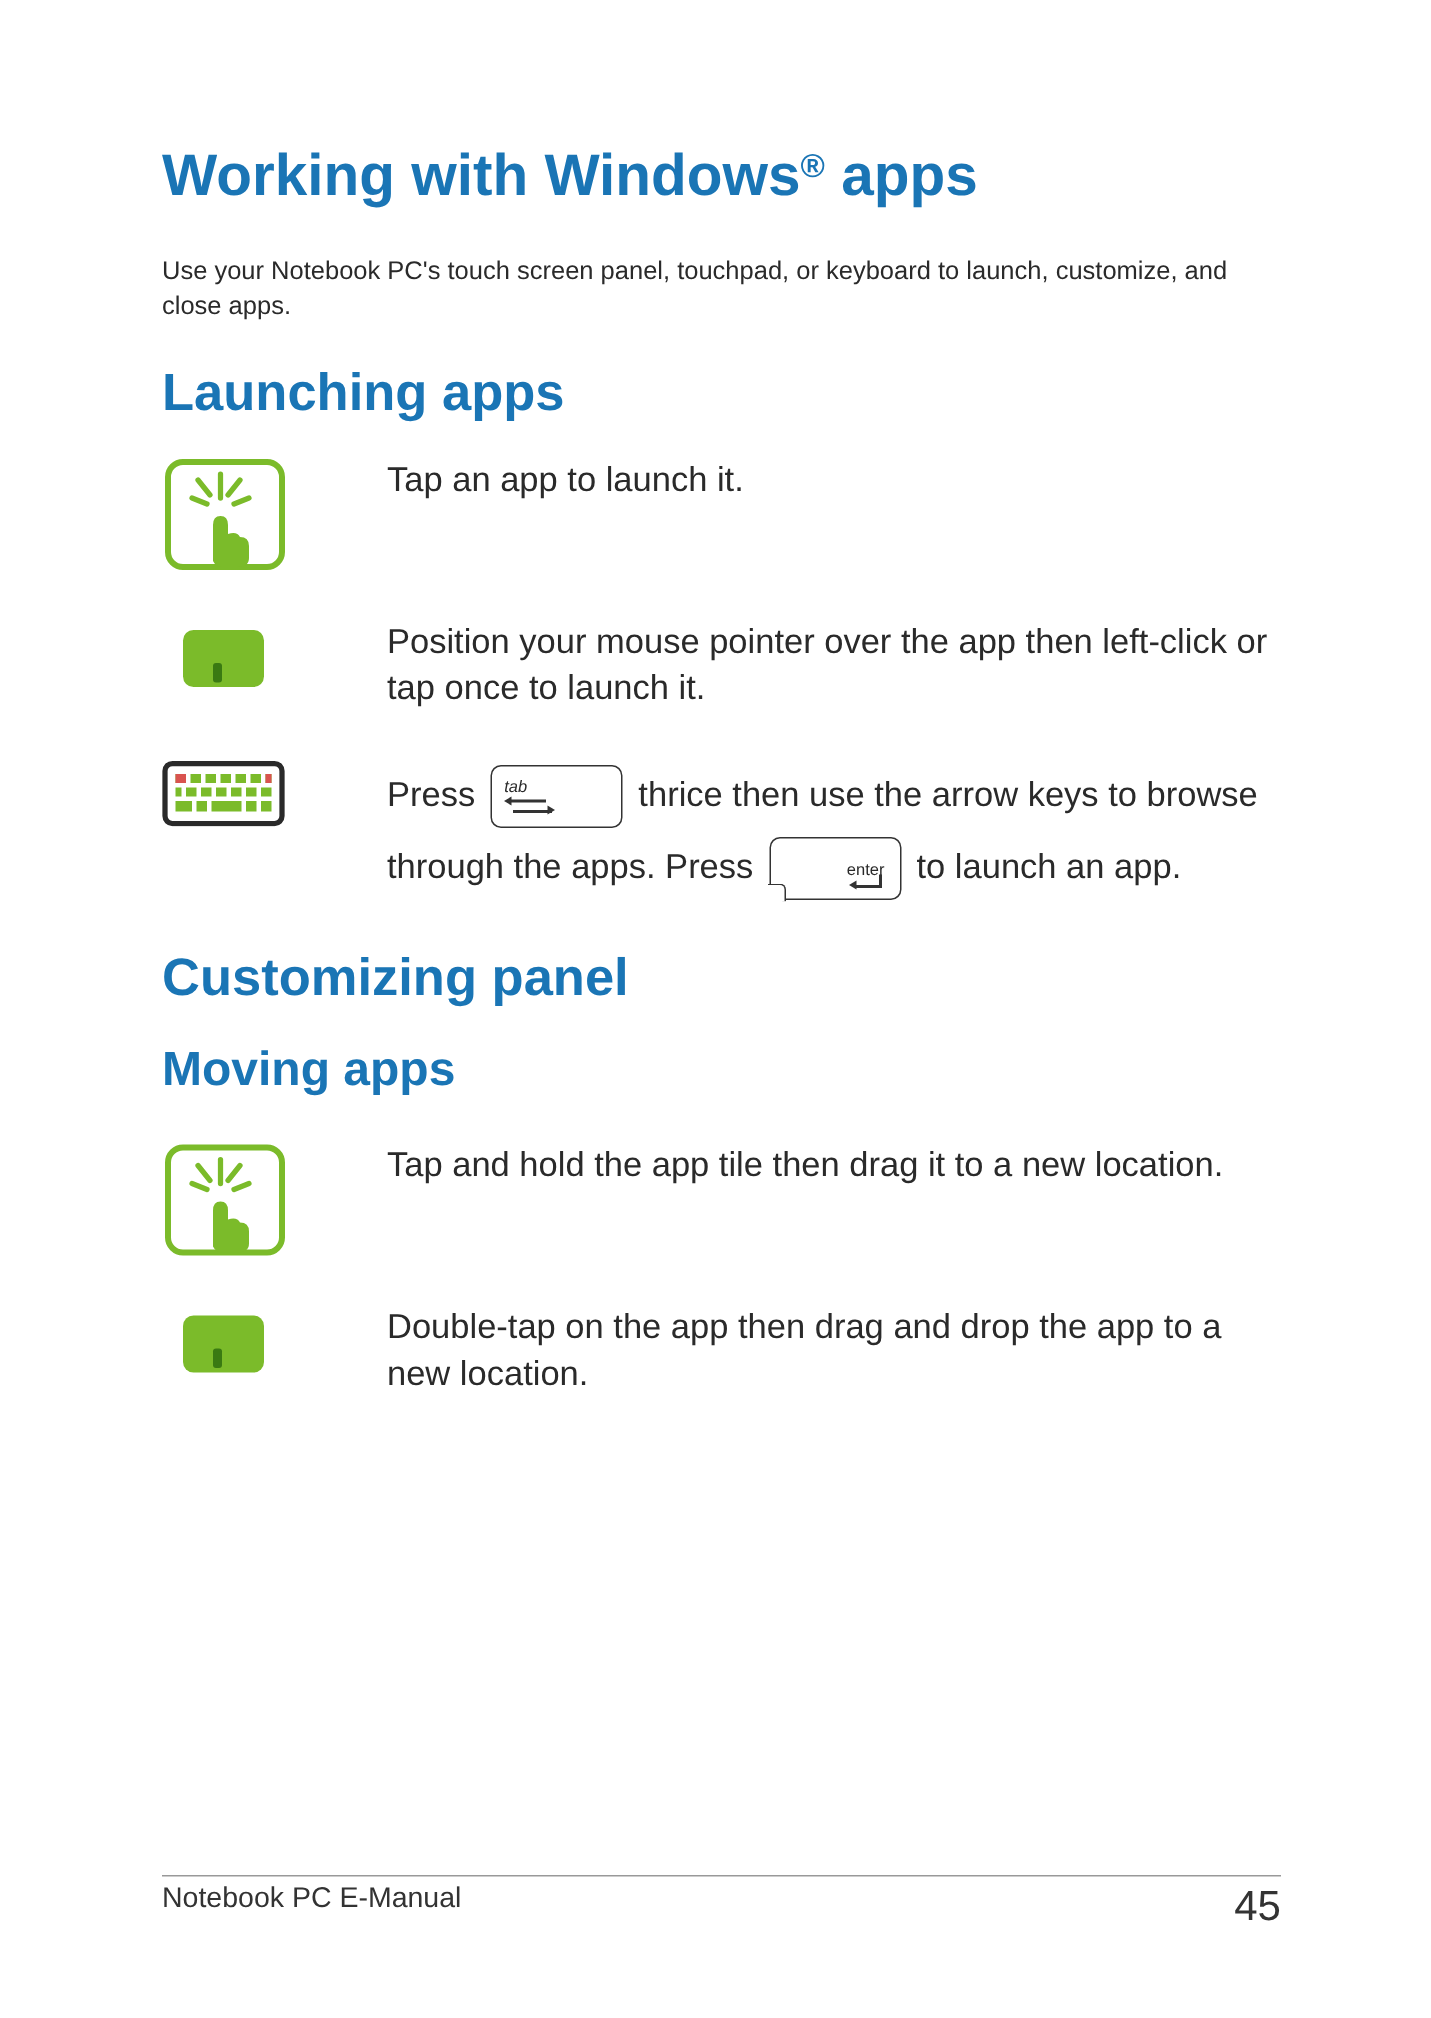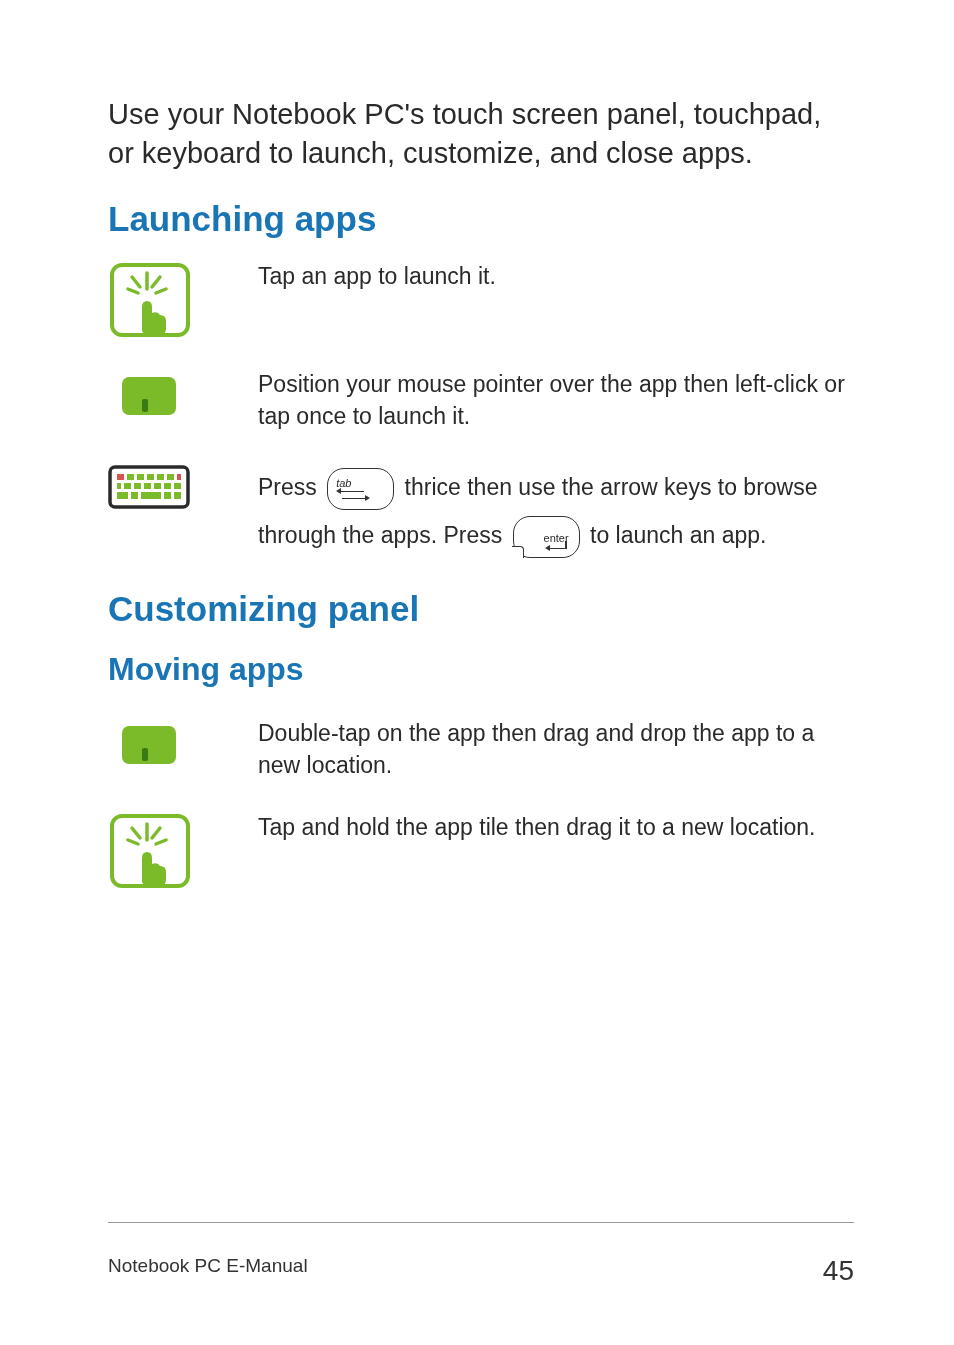--- a/index.html
+++ b/index.html
@@ -20,21 +20,21 @@
       line-height: 1.2;
       margin-bottom: 28px;
     }
     h1.main-title .reg {
       font-size: 22px;
       vertical-align: super;
       position: relative;
       top: 2px;
     }
     p.body {
-      font-size: 29px;
+      font-size: 17px;
       line-height: 1.35;
       color: #2a2a2a;
       margin-bottom: 26px;
     }
     h2.section {
       color: #1a75b5;
       font-weight: 700;
       font-size: 35px;
       margin-top: 10px;
       margin-bottom: 22px;
@@ -61,22 +61,22 @@
       flex: 1;
       font-size: 23px;
       line-height: 1.38;
       color: #2a2a2a;
     }
     .keyboard-row .text-cell { line-height: 2.1; }
     .inline-key {
       display: inline-block;
       vertical-align: middle;
       border: 1.5px solid #333;
-      border-radius: 17px;
-      width: 67px;
+      border-radius: 7px;
+      width: 88px;
       height: 42px;
       position: relative;
       margin: 0 4px;
     }
     .inline-key.tab .lbl { font-style: italic; position:absolute; top:3px; left:8px; font-size:11px; }
     .inline-key.tab::before {
       content:""; position:absolute; left:10px; top:22px; width:26px; height:1.5px; background:#333;
     }
     .inline-key.tab::after {
       content:""; position:absolute; left:8px; top:19.5px; width:0; height:0;
@@ -104,37 +104,40 @@
       border-top-right-radius:4px;
     }
     .customizing-block { margin-top: 30px; }
     .moving-block { margin-top: 16px; }
     .footer {
       position: absolute;
       left: 108px;
       right: 100px;
       bottom: 58px;
       border-top: 1px solid #999;
-      padding-top: 32px;
+      padding-top: 4px;
       display: flex;
       justify-content: space-between;
       font-size: 19px;
       color: #333;
     }
     .footer .page-no { font-size: 28px; }
     
     .touch-icon { width:84px; height:78px; }
     .touchpad-icon { width:58px; height:42px; }
     .keyboard-icon { width:82px; height:44px; }
   </style>
 </head>
 <body>
 
 <div class="page">
 
+  <h1 class="main-title">
+    <span>Working with Windows</span><span class="reg">®</span><span> apps</span>
+  </h1>
 
   <p class="body">Use your Notebook PC's touch screen panel, touchpad, or keyboard to launch, customize, and close apps.</p>
 
   <h2 class="section">Launching apps</h2>
 
   <div class="item-row">
     <div class="icon-cell">
       <svg class="touch-icon" viewBox="0 0 84 78">
         <rect x="4" y="4" width="76" height="70" rx="10" fill="none" stroke="#7bbb2a" stroke-width="4"></rect>
         <g stroke="#7bbb2a" stroke-width="3.5" fill="none" stroke-linecap="round" stroke-linejoin="round">
@@ -196,46 +199,46 @@
     </div>
   </div>
 
   <div class="customizing-block">
     <h2 class="section">Customizing panel</h2>
 
     <h3 class="subsection">Moving apps</h3>
 
     <div class="moving-block">
 
-      <div class="item-row" style="margin-top:18px;">
-        <div class="icon-cell" style="padding-left:12px; padding-top:6px;">
-          <svg class="touchpad-icon" viewBox="0 0 58 42">
-            <rect x="2" y="2" width="54" height="38" rx="7" fill="#7bbb2a"></rect>
-            <rect x="22" y="24" width="6" height="13" rx="2" fill="#3a7a12"></rect>
-          </svg>
-        </div>
-        <div class="text-cell">Double-tap on the app then drag and drop the app to a new location.</div>
-      </div>
-
       <div class="item-row">
         <div class="icon-cell">
           <svg class="touch-icon" viewBox="0 0 84 78">
             <rect x="4" y="4" width="76" height="70" rx="10" fill="none" stroke="#7bbb2a" stroke-width="4"></rect>
             <g stroke="#7bbb2a" stroke-width="3.5" fill="none" stroke-linecap="round" stroke-linejoin="round">
               <path d="M34 70 L34 46 Q34 40 39 40 Q44 40 44 46 L44 52 Q50 50 52 54 Q58 54 58 60 L58 68 Q58 74 50 74 L40 74 Q36 74 34 70 Z" fill="#7bbb2a" stroke="none"></path>
               <path d="M39 12 L39 28" stroke="#7bbb2a"></path>
               <path d="M52 16 L44 26" stroke="#7bbb2a"></path>
               <path d="M58 28 L48 32" stroke="#7bbb2a"></path>
               <path d="M24 16 L32 26" stroke="#7bbb2a"></path>
               <path d="M20 28 L30 32" stroke="#7bbb2a"></path>
             </g>
           </svg>
         </div>
         <div class="text-cell">Tap and hold the app tile then drag it to a new location.</div>
       </div>
+
+      <div class="item-row" style="margin-top:18px;">
+        <div class="icon-cell" style="padding-left:12px; padding-top:6px;">
+          <svg class="touchpad-icon" viewBox="0 0 58 42">
+            <rect x="2" y="2" width="54" height="38" rx="7" fill="#7bbb2a"></rect>
+            <rect x="22" y="24" width="6" height="13" rx="2" fill="#3a7a12"></rect>
+          </svg>
+        </div>
+        <div class="text-cell">Double-tap on the app then drag and drop the app to a new location.</div>
+      </div>
     </div>
   </div>
 
 </div>
 
 <div class="footer">
   <span>Notebook PC E-Manual</span>
   <span class="page-no">45</span>
 </div>
 

